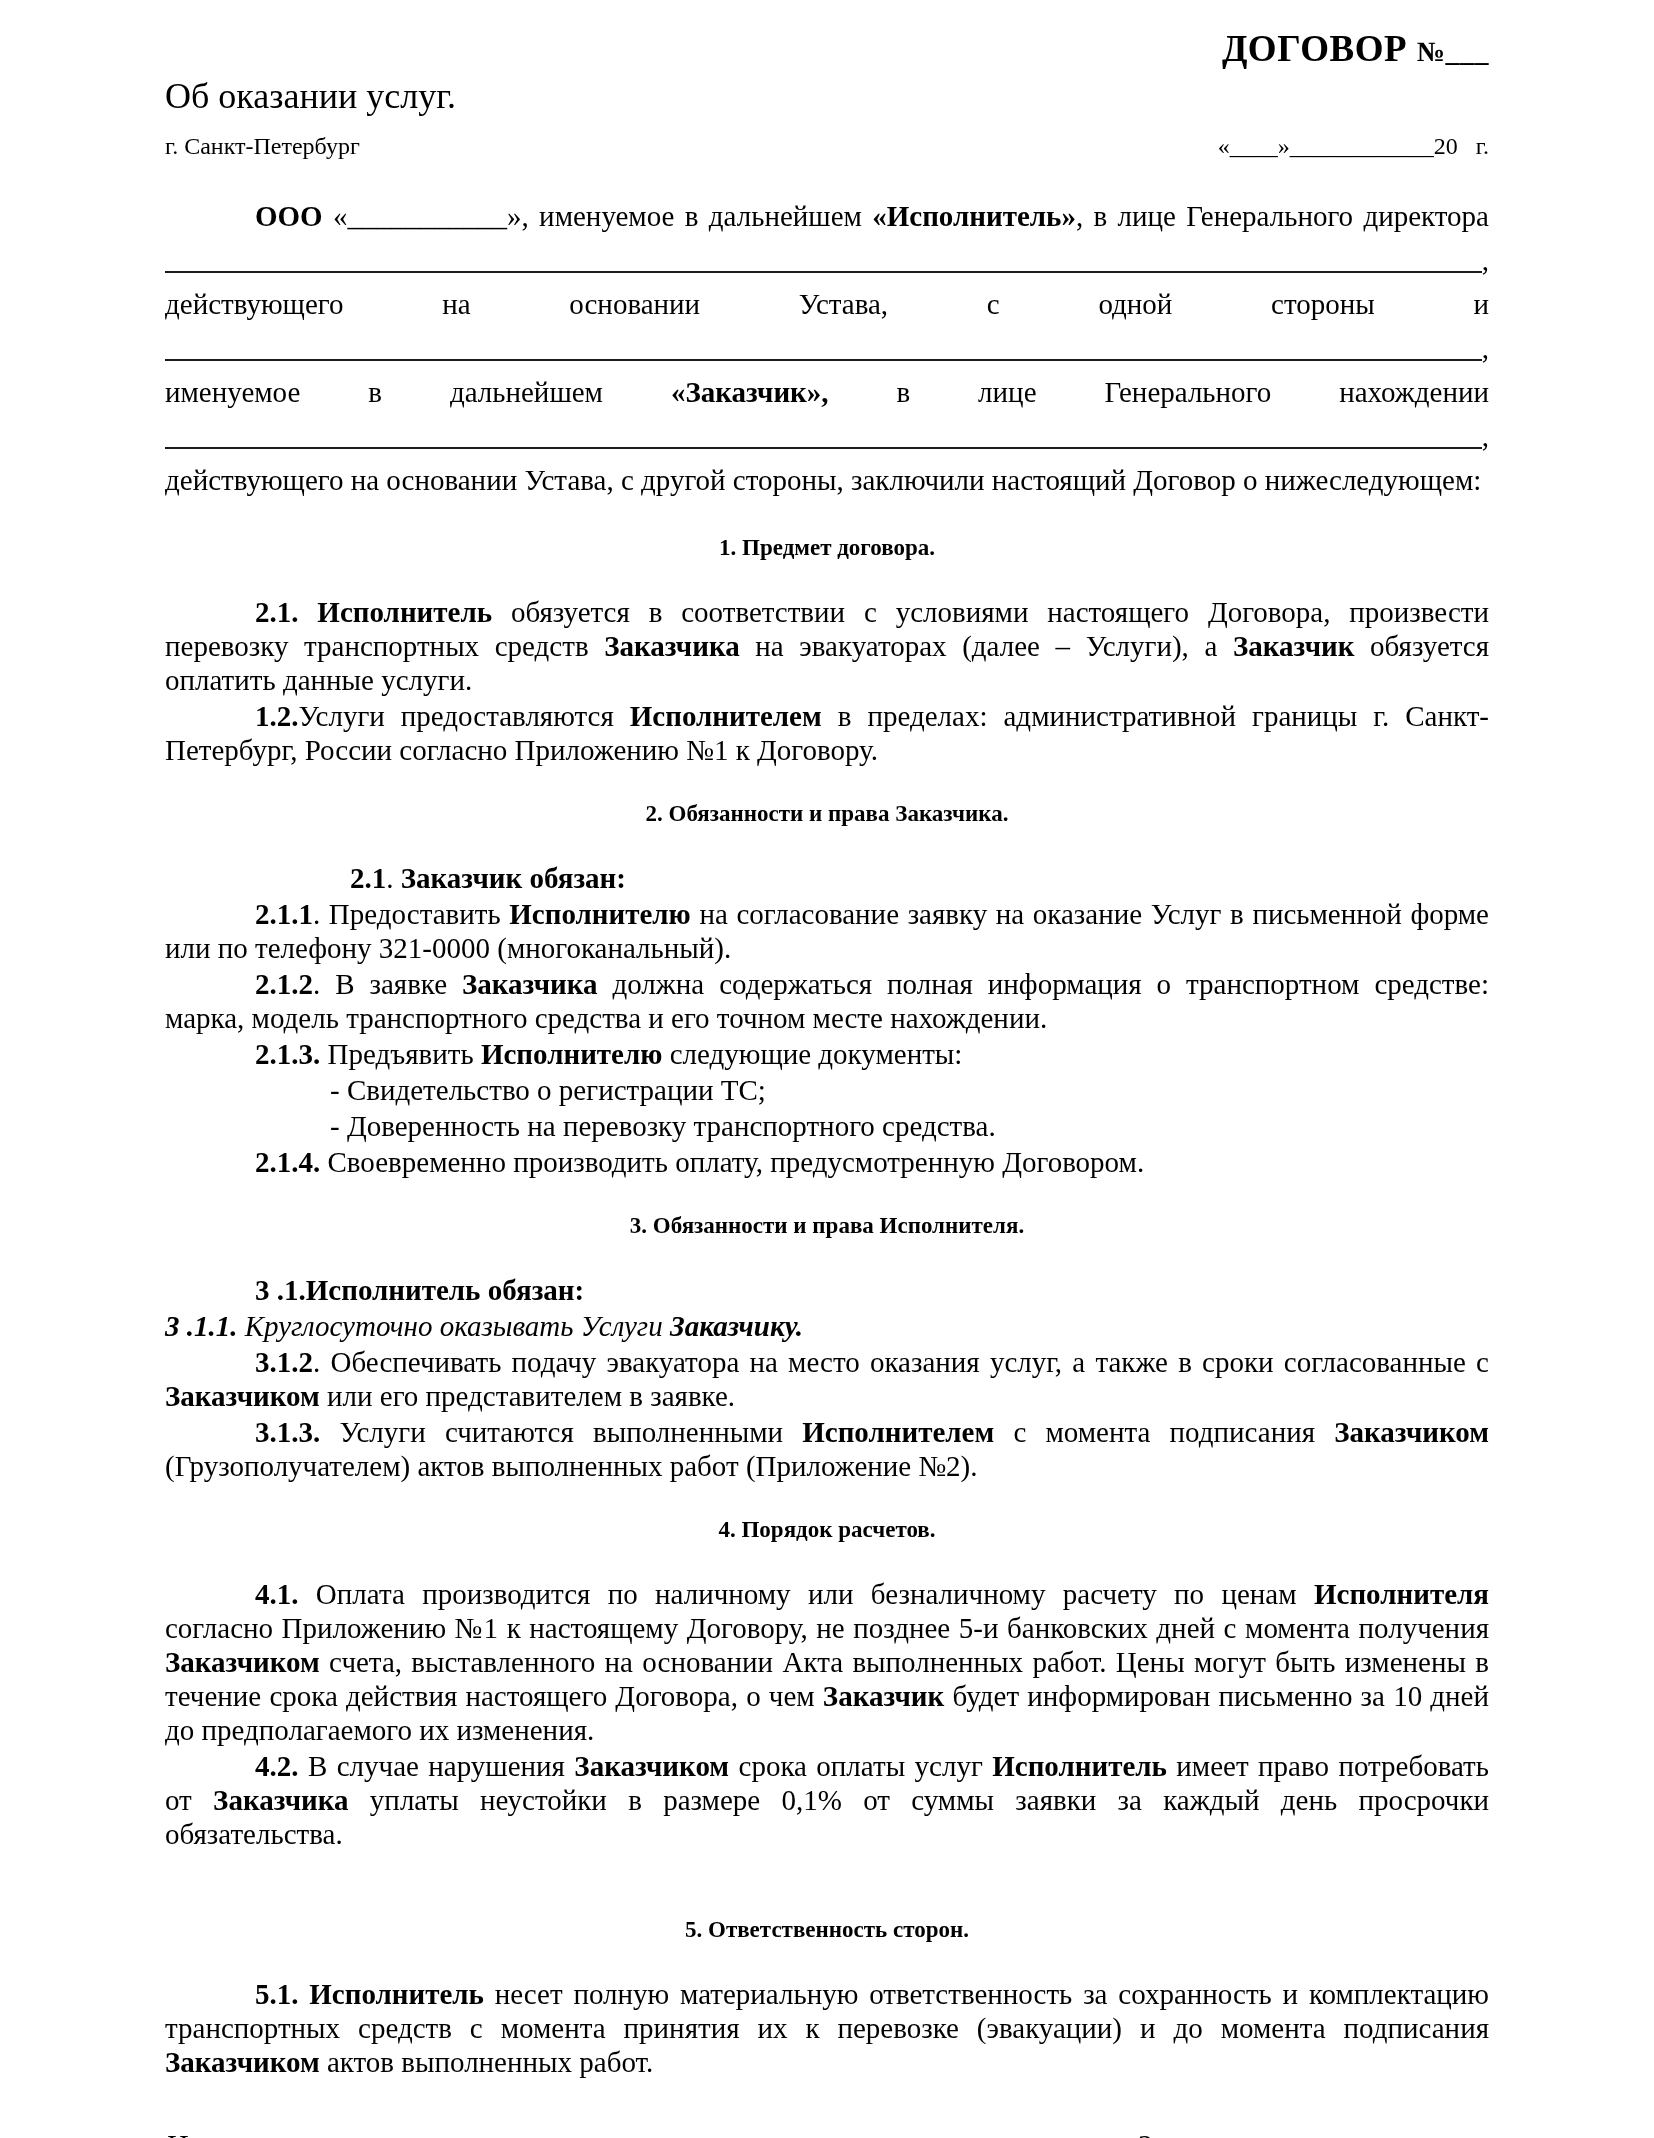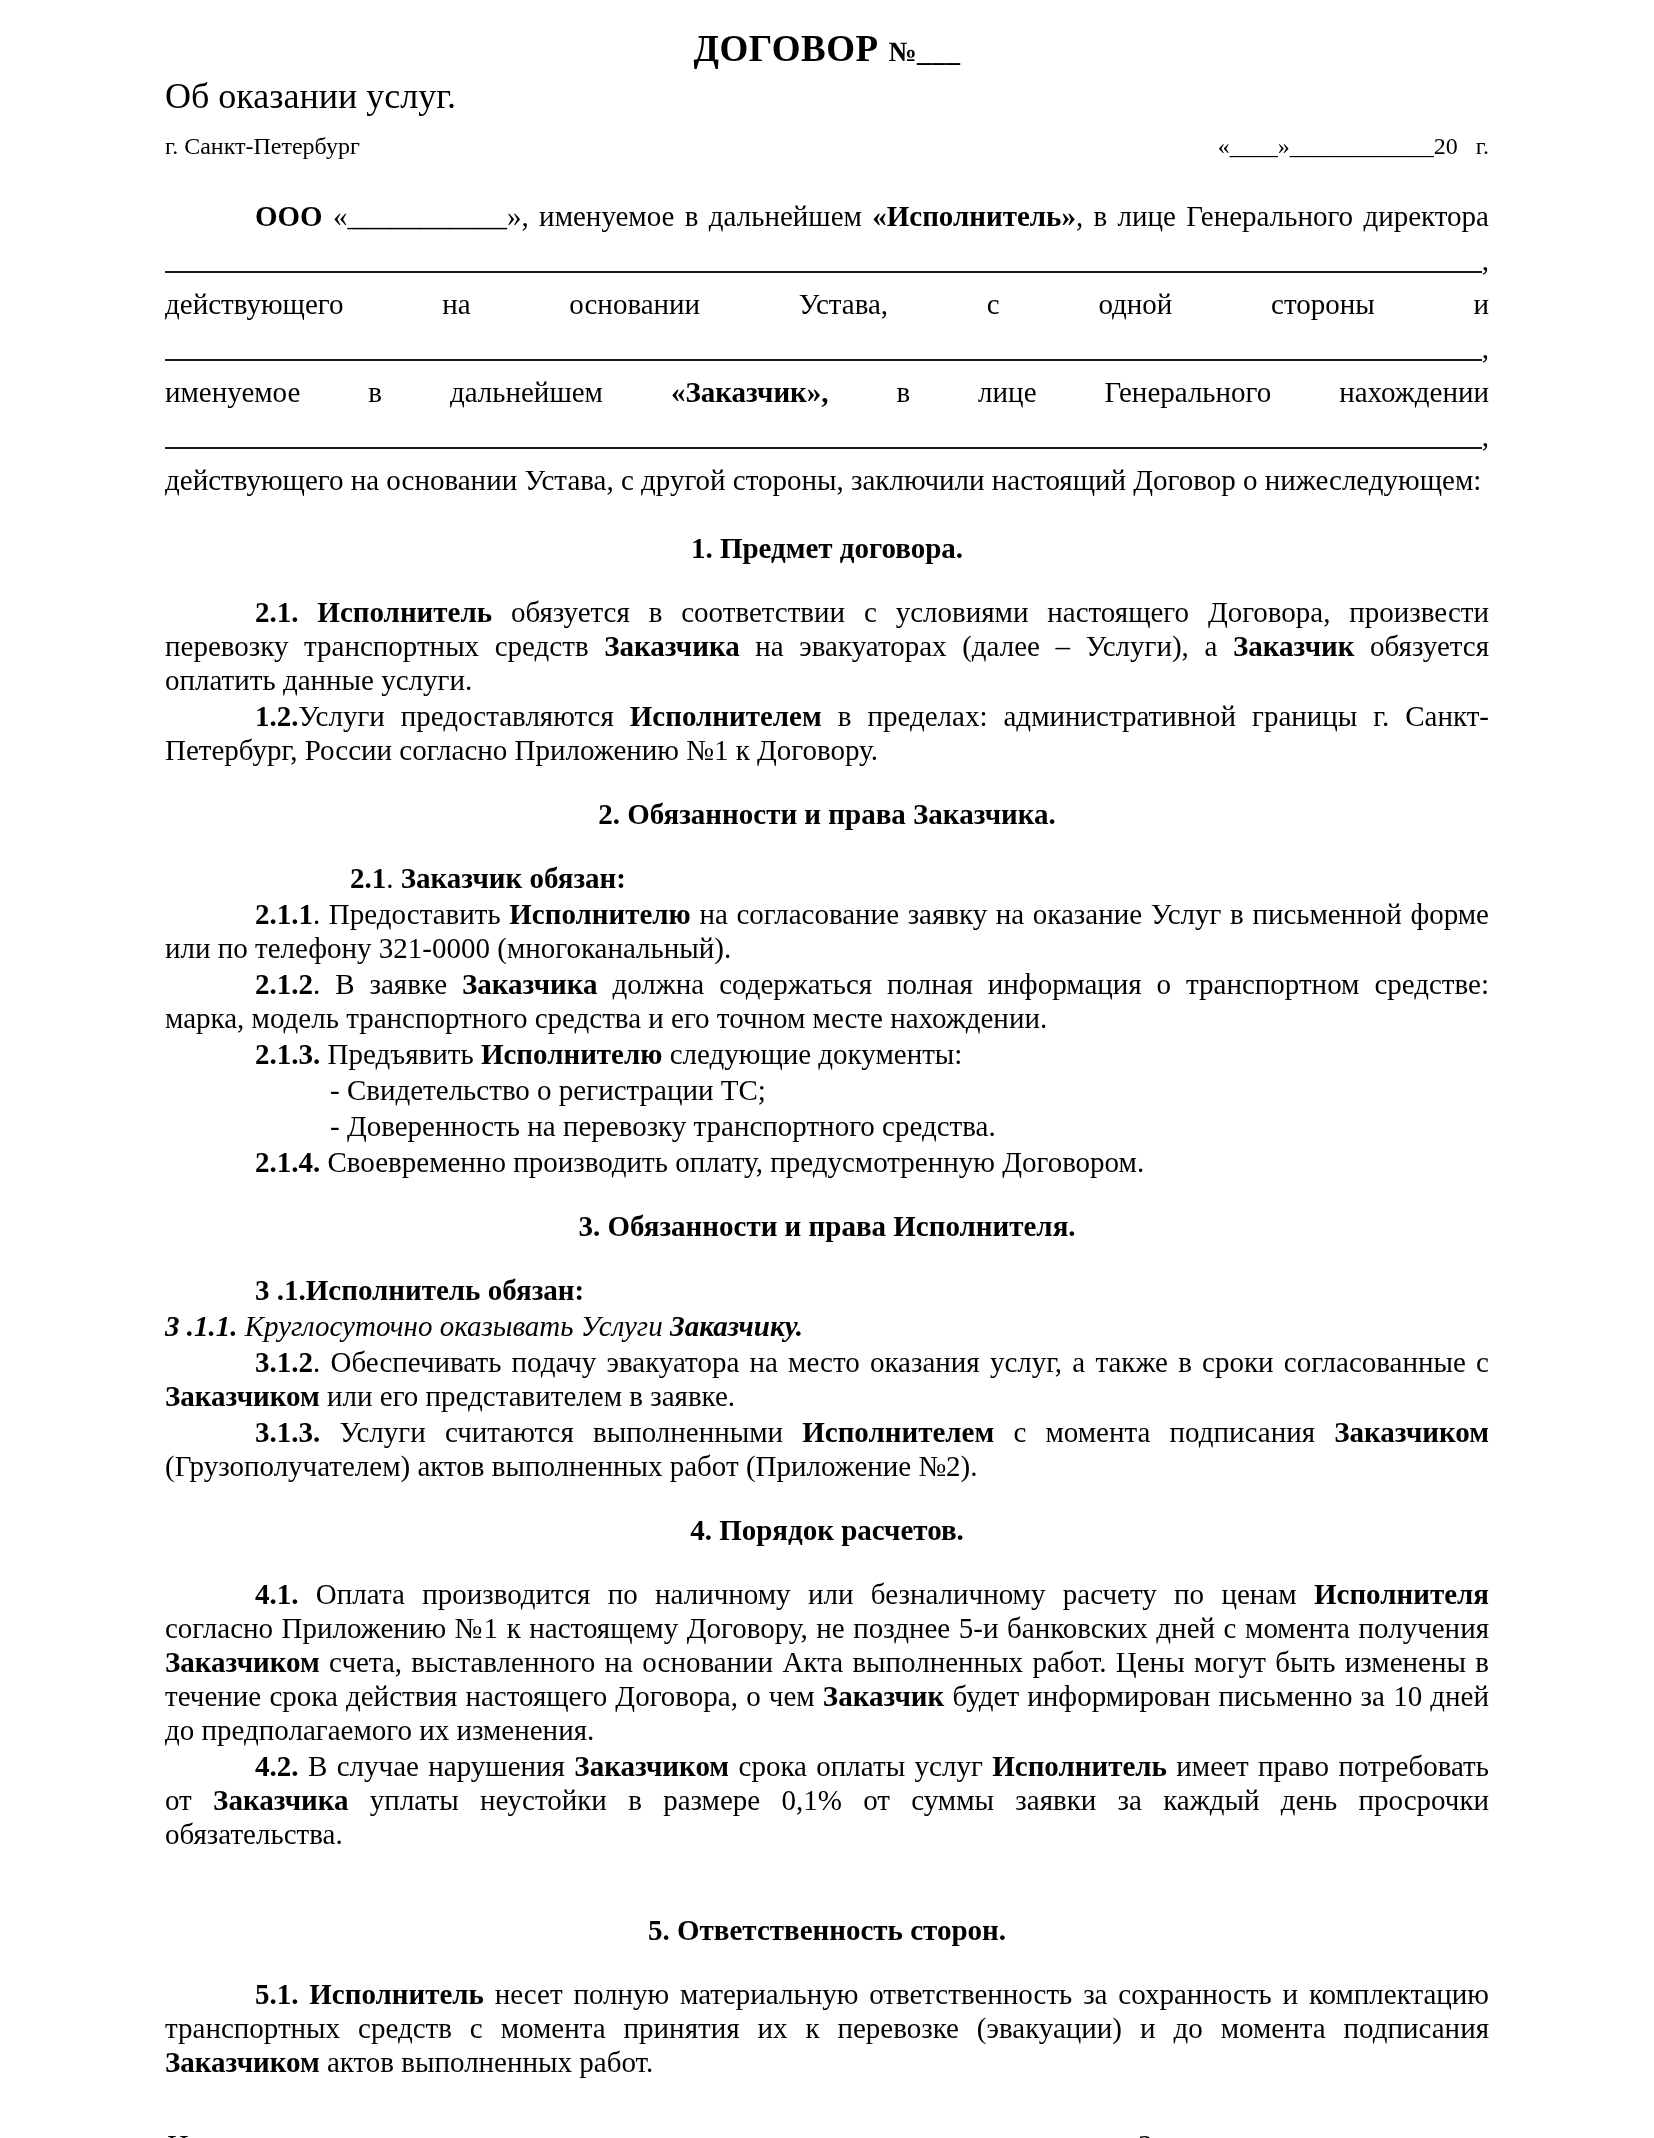--- a/index.html
+++ b/index.html
@@ -6,30 +6,30 @@
   .page {
     position:relative;
     width:1654px; height:2138px;
     box-sizing:border-box;
     padding:26px 165px 0 165px;
     background:#ffffff;
     color:#000000;
     font-family:"Liberation Serif","DejaVu Serif",serif;
     overflow:hidden;
   }
-  .doc-title { text-align:center; font-weight:bold; font-size:37px; line-height:46px; letter-spacing:0.5px; }
+  .doc-title { text-align:right; font-weight:bold; font-size:37px; line-height:46px; letter-spacing:0.5px; }
   .doc-title .no { font-size:28px; font-weight:bold; }
   .doc-subtitle { text-align:left; font-weight:normal; font-size:36px; line-height:42px; }
   .meta-row { display:flex; justify-content:space-between; align-items:baseline; font-size:24px; line-height:38px; margin-top:10px; }
   .date-blank { white-space:pre; }
   #doc-body { margin-top:30px; }
   .para { font-size:29px; line-height:34px; text-align:justify; margin:2px 0; }
   .para.pre { line-height:42px; }
   .spread { text-align:justify; text-align-last:justify; }
-  .heading { font-size:29px; line-height:34px; font-weight:bold; text-align:center; margin:30px 0;font-family:Liberation Serif, serif; }
+  .heading { font-size:23px; line-height:34px; font-weight:bold; text-align:center; margin:30px 0;font-family:Liberation Serif, serif; }
   .heading.extra-top { margin-top:62px; }
   .b { font-weight:bold; }
   .blankline { display:flex; align-items:flex-end; font-size:29px; line-height:42px; height:42px; }
   .blankline .fill { flex:1 1 auto; border-bottom:2px solid #1c1c1c; margin-bottom:8px; }
   .sigrow { display:flex; justify-content:space-between; align-items:baseline; margin-top:46px; font-size:30px; line-height:40px; }
   .sig-group { font-style:italic; white-space:pre; }
   .sig-blank { font-style:normal; letter-spacing:0; }
 </style>
 </head>
 <body>

